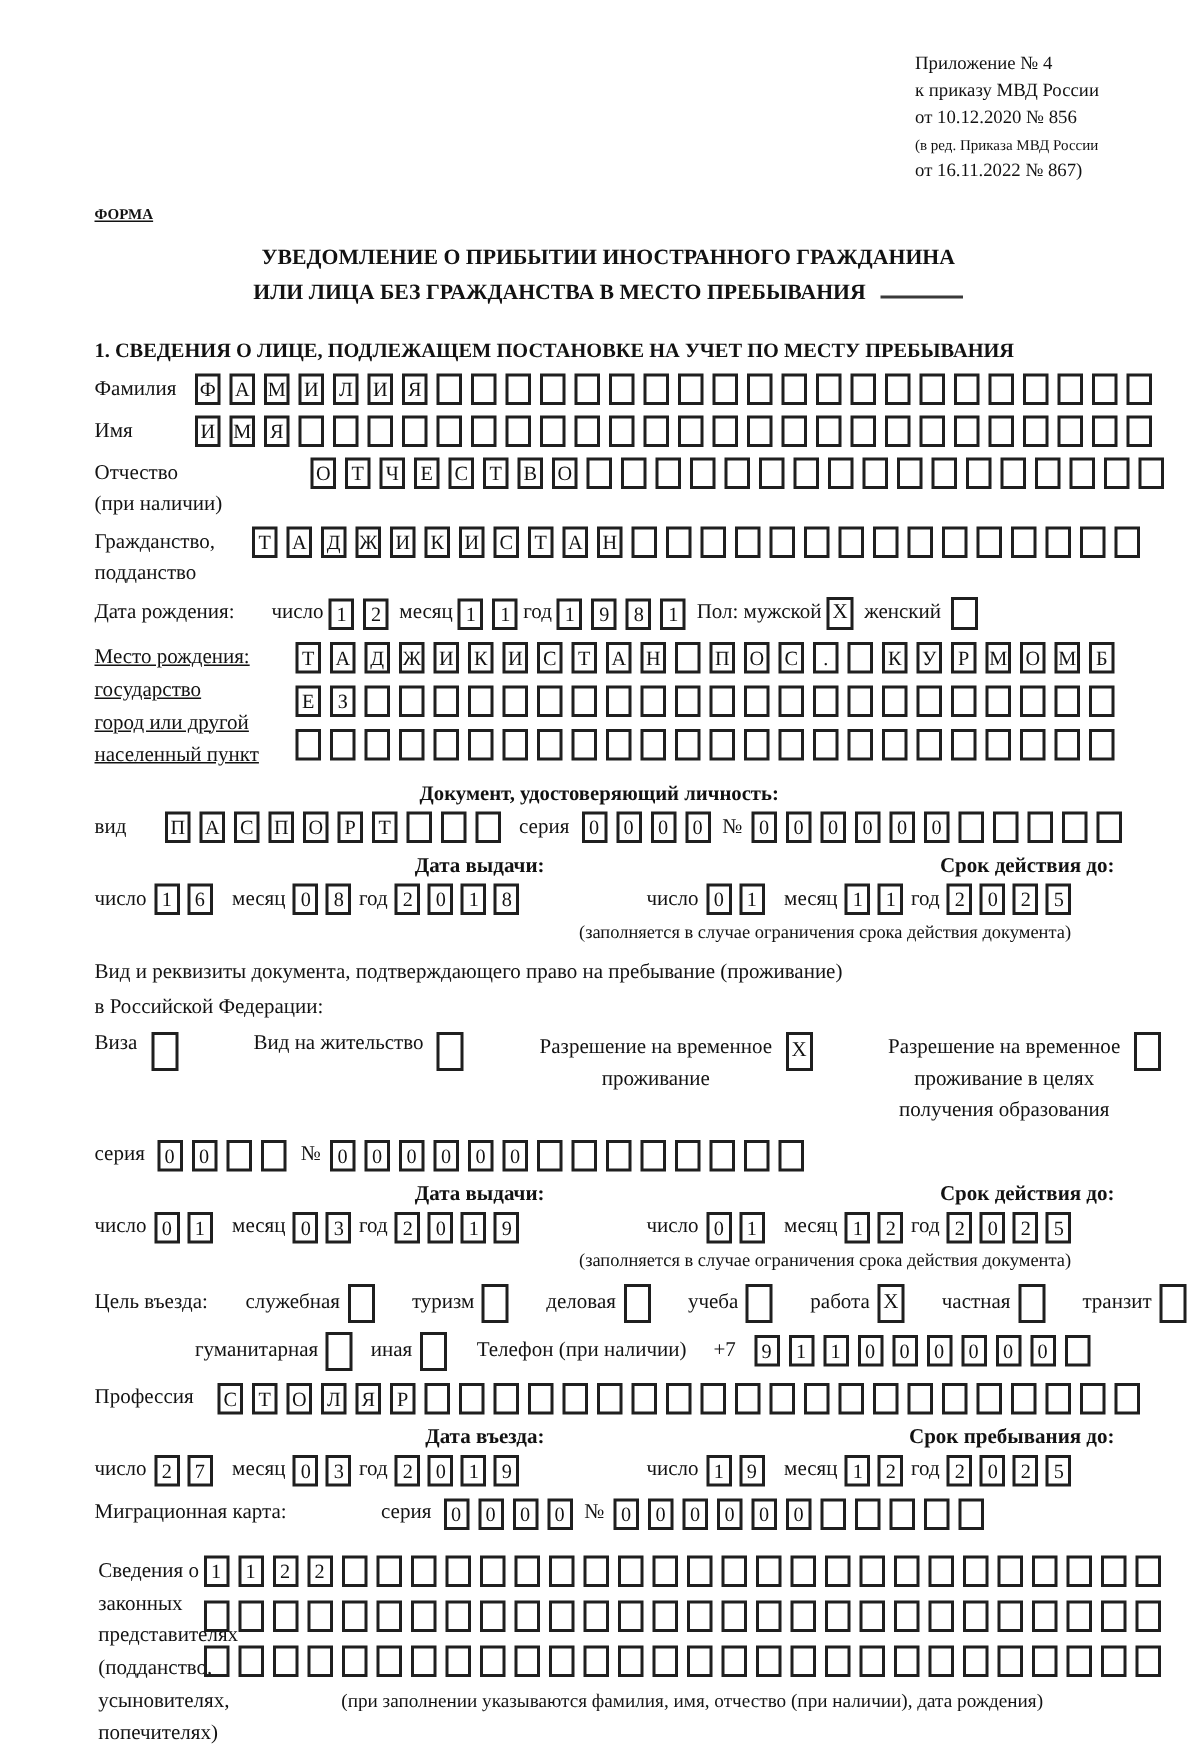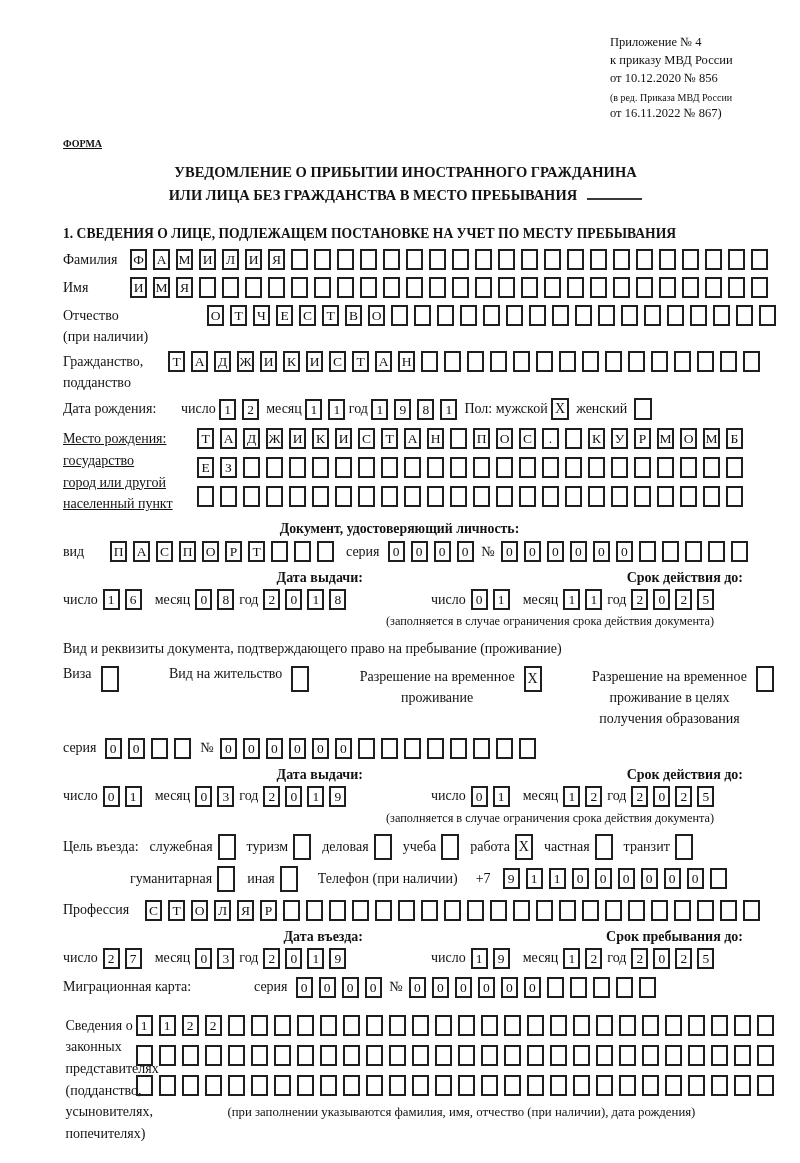--- a/index.html
+++ b/index.html
@@ -43,21 +43,21 @@
   .date-line .cells { gap:5px; }
   .date-note { white-space:nowrap; font-size:12.3px; margin-top:4px; margin-left:-45px; }
 
   .par { margin-top:9px; line-height:1.6; }
 
   .opts { display:flex; justify-content:space-between; align-items:flex-start; margin-top:5px; margin-right:2px; }
   .opt { display:flex; align-items:flex-start; gap:9px; }
   .opt-label { text-align:center; line-height:1.5; }
   .opt-label span { display:block; }
 
-  .purpose-row { display:flex; align-items:center; margin-top:8px; gap:11px; }
+  .purpose-row { display:flex; align-items:center; margin-top:8px; gap:25px; }
   .purpose-row .p-opt { display:flex; align-items:center; gap:5px; }
   .purpose-row.line2 { padding-left:67px; gap:12px; margin-top:6px; }
 
   .rep { display:flex; margin-top:17px;justify-content:center; }
   .rep-labels { flex:none; width:70px; line-height:1.55; }
   .rep-rows .cells { margin-bottom:9px; }
   .rep-note { font-size:12.8px; margin-left:92px; margin-top:8px; white-space:nowrap; }
 </style>
 </head>
 <body>
@@ -414,20 +414,21 @@
             <span class="cell">2</span>
             <span class="cell">5</span>
           </span>
       </div>
       <div class="date-note">(заполняется в случае ограничения срока действия документа)</div>
     </div>
   </div>
 
   <div class="par">
     <div>Вид и реквизиты документа, подтверждающего право на пребывание (проживание)</div>
+    <div>в Российской Федерации:</div>
   </div>
 
   <div class="opts">
     <div class="opt">
       <span>Виза</span>
       <span class="checkbox"></span>
     </div>
     <div class="opt">
       <span>Вид на жительство</span>
       <span class="checkbox"></span>

